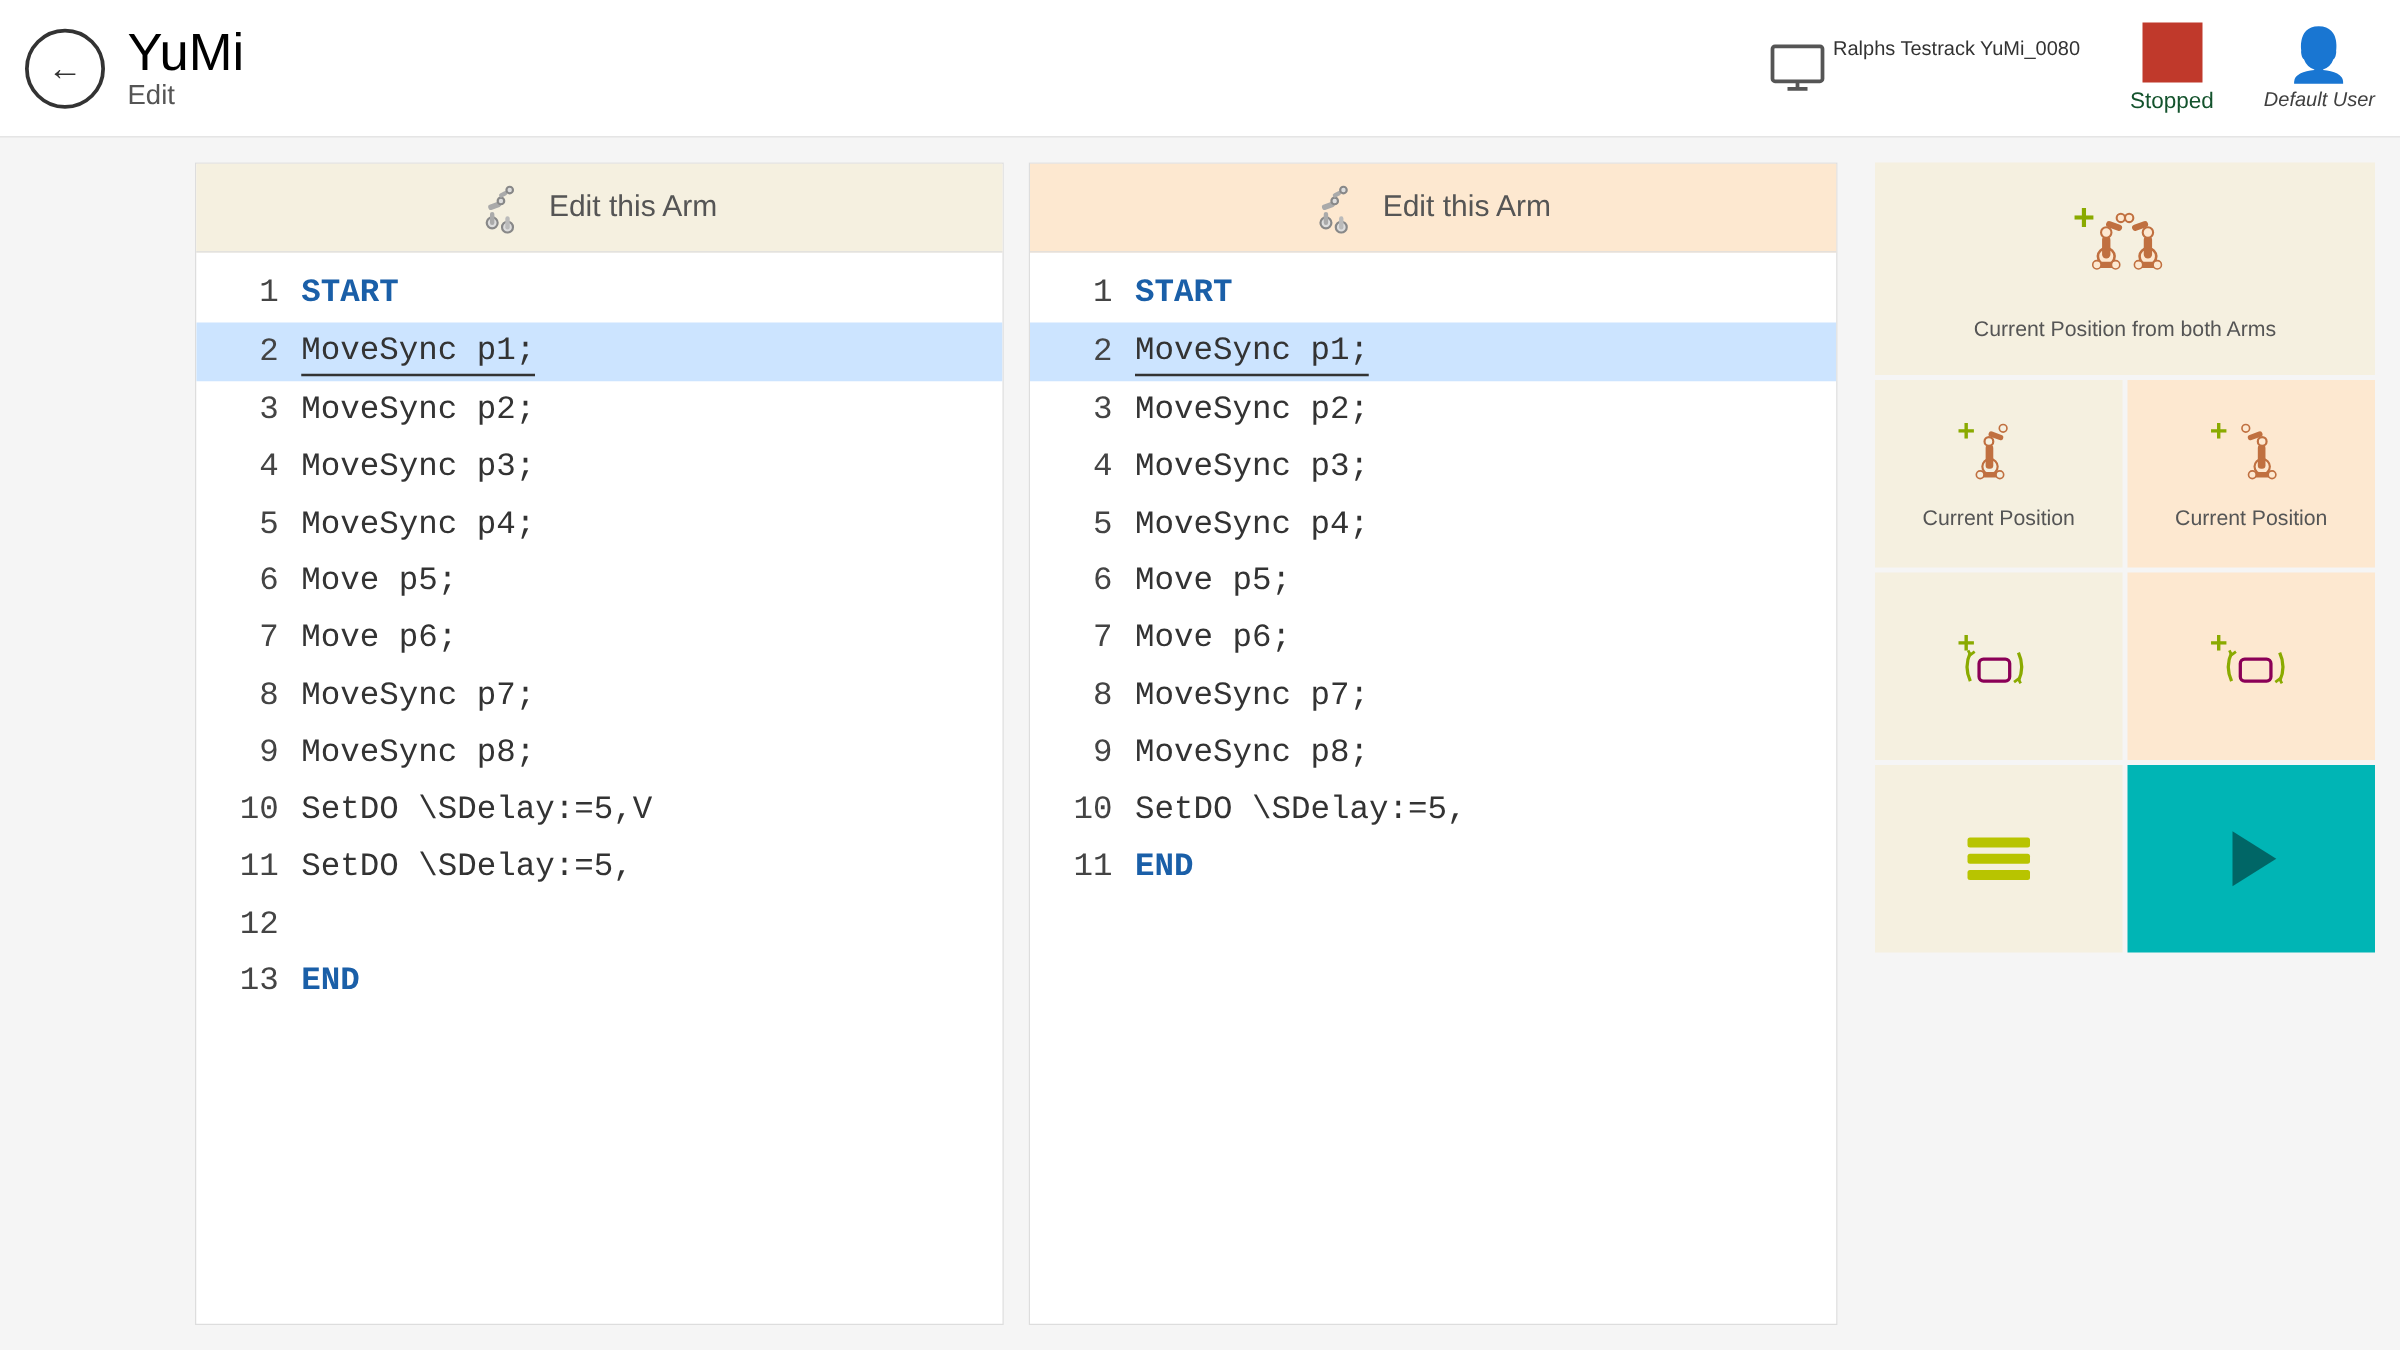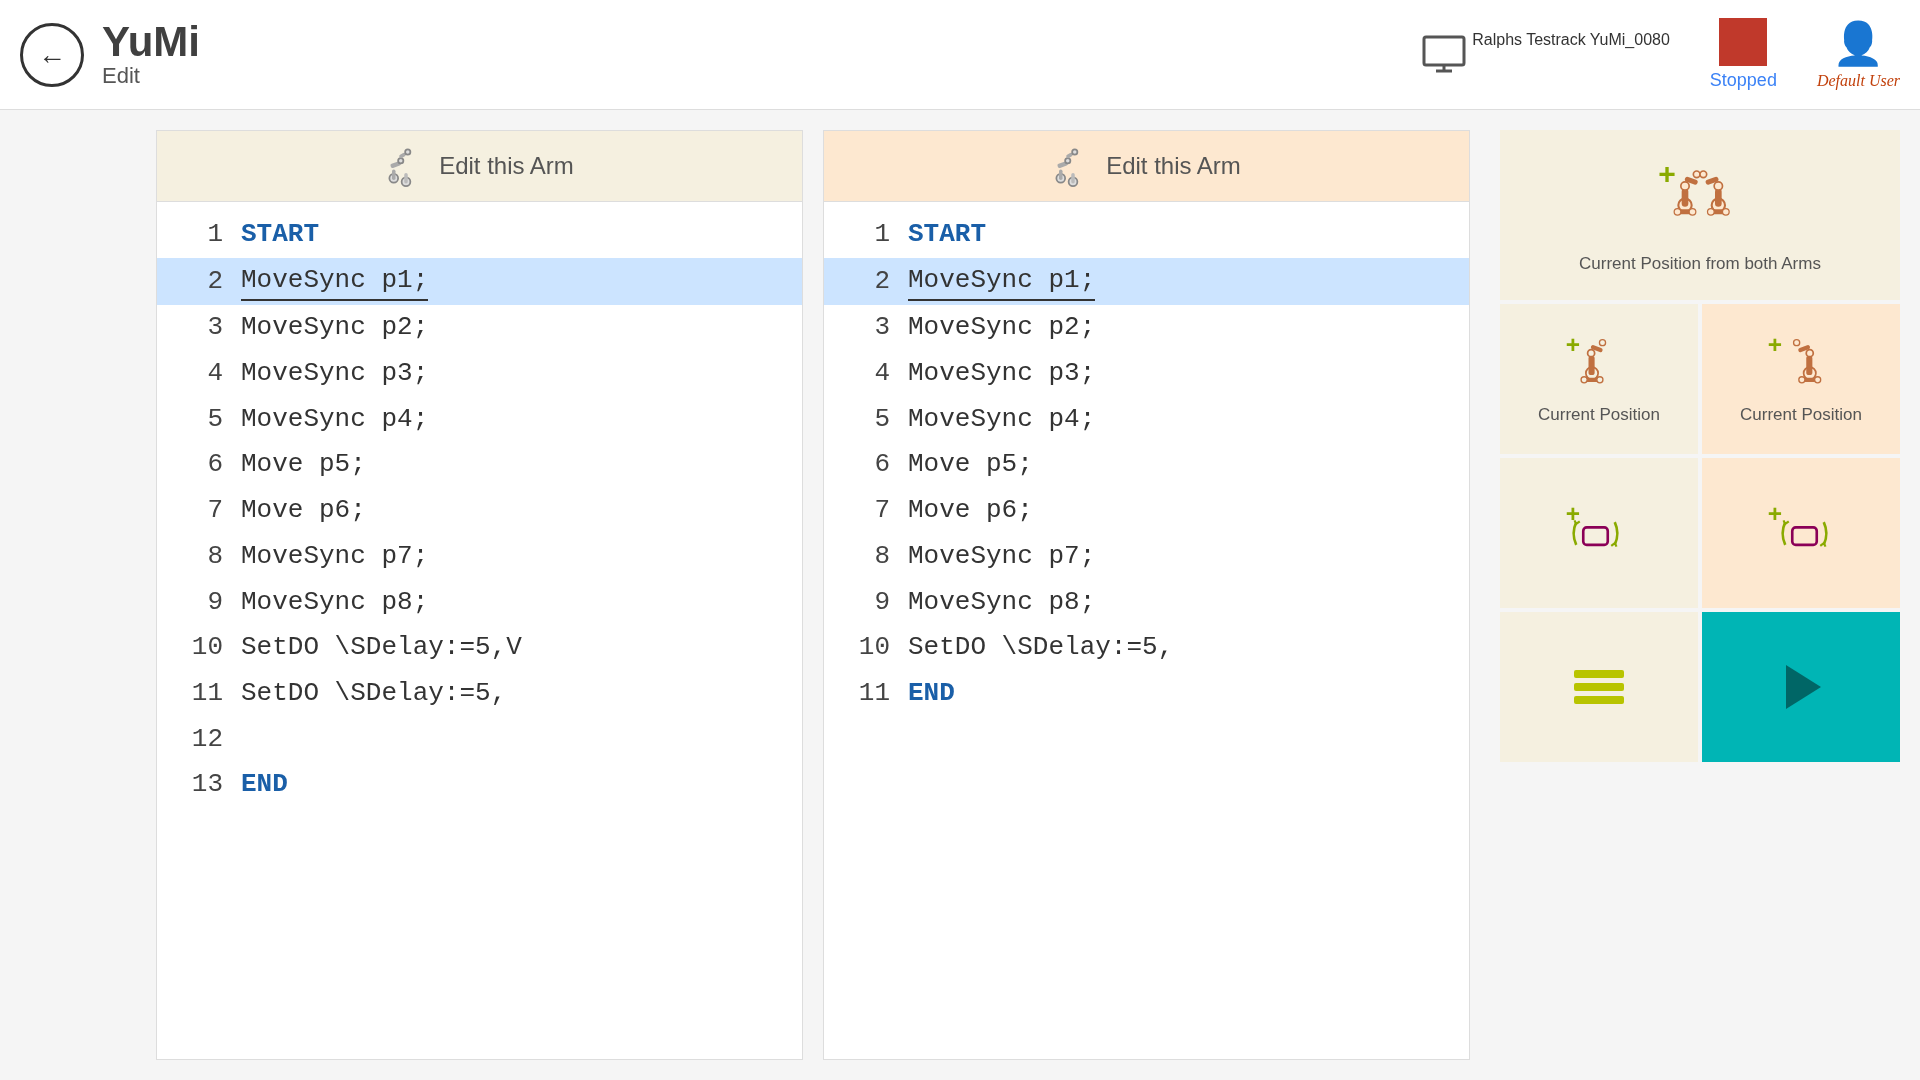--- a/index.html
+++ b/index.html
@@ -34,22 +34,22 @@
     }
     .back-arrow {
       font-size: 28px;
       color: #333;
     }
     .app-title-block {
       margin-left: 18px;
     }
     .app-title {
       font-size: 42px;
-      font-weight: 700;
-      color: #404040;
+      font-weight: 400;
+      color: #000000;
       line-height: 1;
     }
     .app-subtitle {
       font-size: 22px;
       color: #555;
       font-weight: 300;
     }
     .header-right {
       margin-left: auto;
       display: flex;
@@ -76,37 +76,36 @@
       align-items: center;
       gap: 4px;
     }
     .status-square {
       width: 48px;
       height: 48px;
       background: #c0392b;
     }
     .status-label {
       font-size: 18px;
-      color: #3b82f6;
+      color: #14532d;
     }
     .user-block {
       display: flex;
       flex-direction: column;
       align-items: center;
       gap: 4px;
     }
     .user-icon {
       font-size: 42px;
       color: #8b2252;
     }
     .user-label {
       font-size: 16px;
-      color: #c2410c;
+      color: #404040;
       font-style: italic;
-      font-family: Liberation Serif, serif;
     }
 
     
     .main-content {
       display: flex;
       padding: 20px 20px 20px 130px;
       gap: 30px;
       height: calc(1080px - 110px);
     }
 

